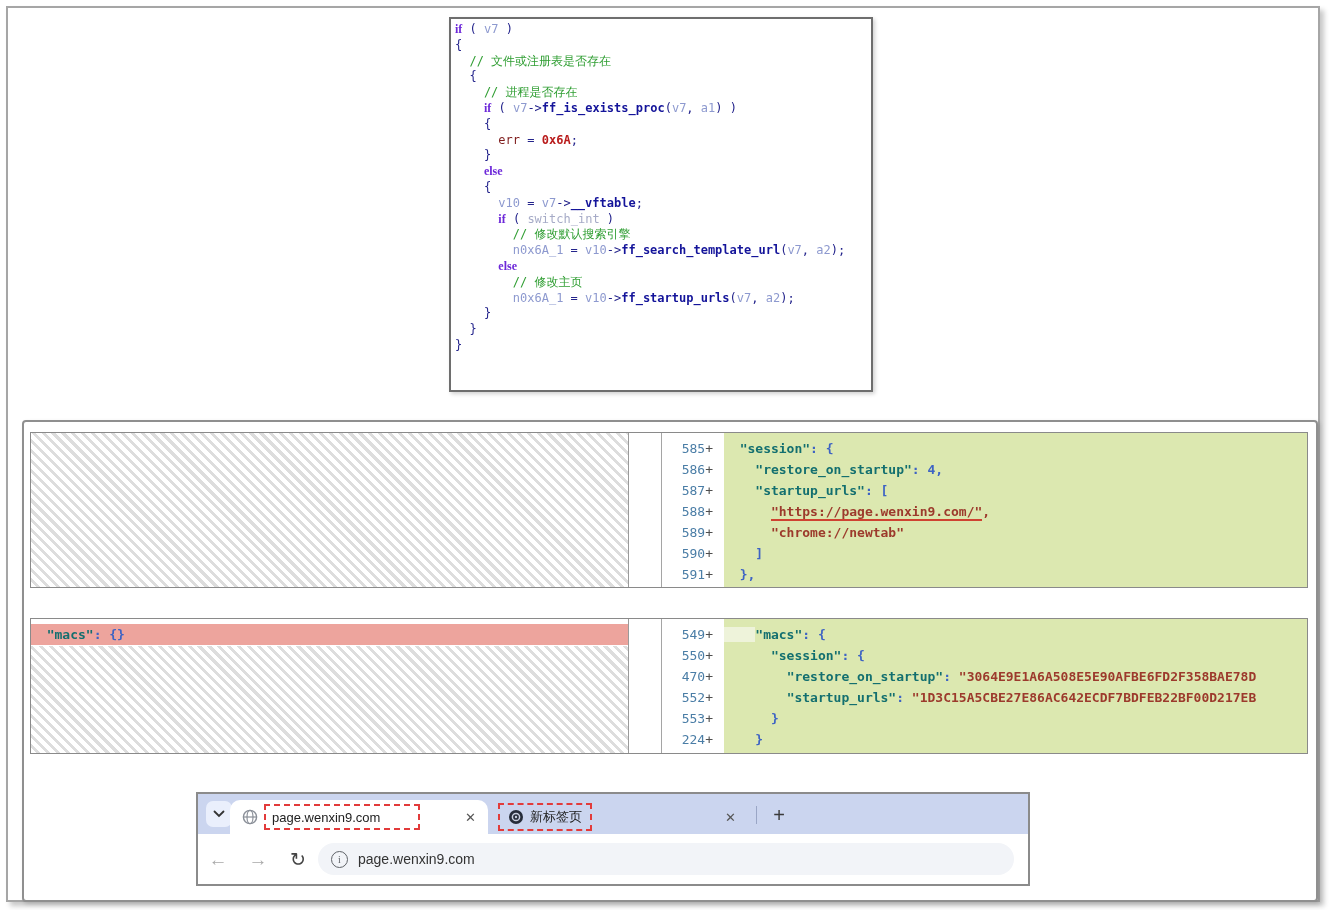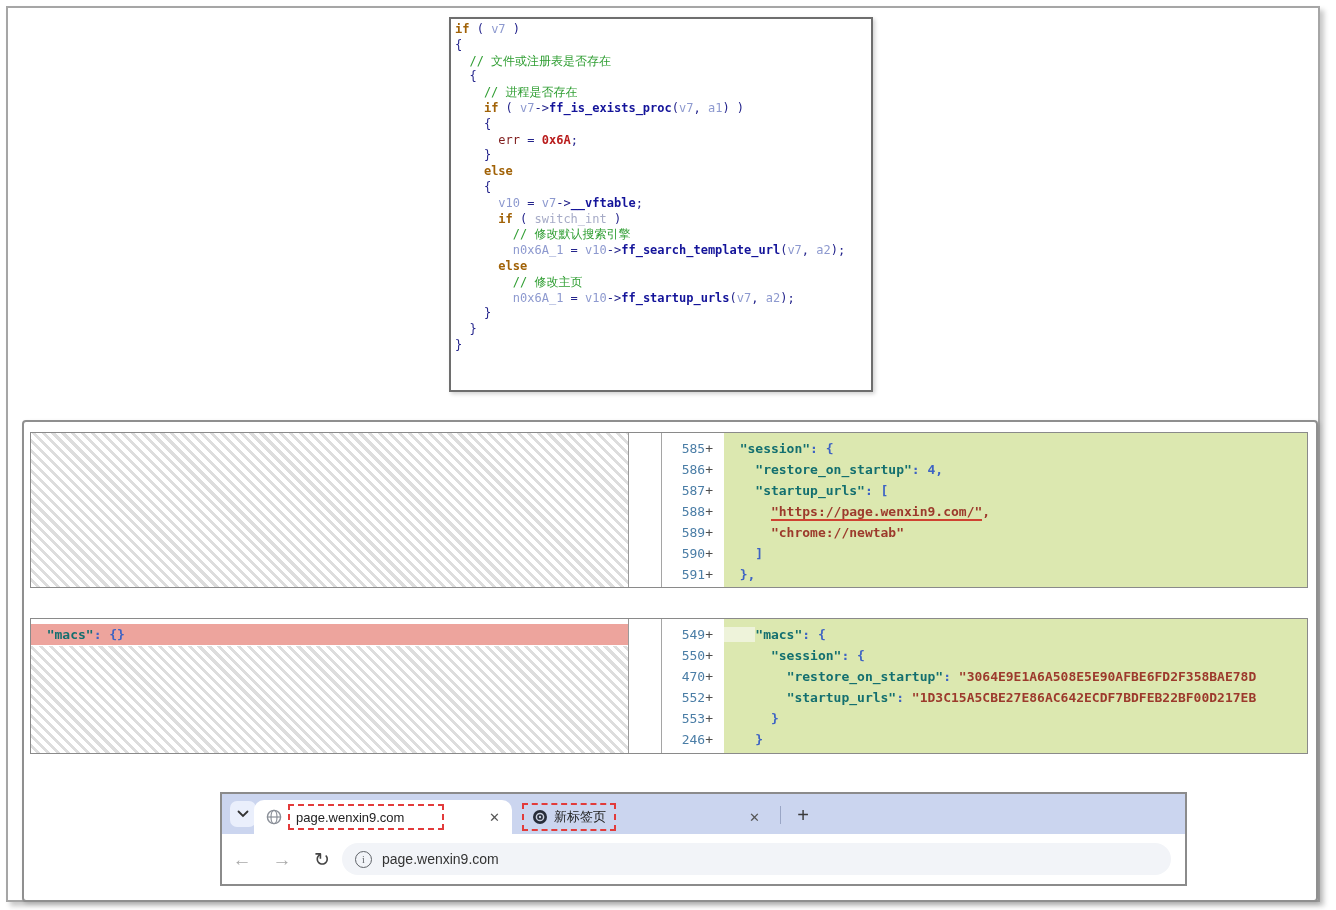--- a/index.html
+++ b/index.html
@@ -9,21 +9,21 @@
               border:2px solid #a6a6a6;background:#fff;
               box-shadow:4px 4px 5px rgba(0,0,0,0.22);}
 
   
   .code-box{position:absolute;left:441px;top:9px;width:420px;height:371px;
             border:2px solid #6e6e6e;background:#fff;overflow:hidden;
             box-shadow:2px 2px 4px rgba(0,0,0,0.18);}
   #code-lines{padding:3px 0 0 4px;font-family:"DejaVu Sans Mono",monospace;
               font-size:12px;line-height:15.8px;}
   .cline{white-space:pre;height:15.8px;}
-  .t-kw{color:#a16207;font-weight:bold;}
+  .t-kw{color:#6d28d9;font-weight:bold;font-family:Liberation Serif, serif;}
   .t-fn{color:#14149a;font-weight:bold;}
   .t-pn{color:#24248c;}
   .t-vr{color:#8d99cf;}
   .t-er{color:#7f1d1d;}
   .t-gl{color:#a6abc7;}
   .t-nm{color:#b91c1c;font-weight:bold;}
   .t-cm{color:#2f9e32;text-align:center;}
 
   
   .mid-box{position:absolute;left:14px;top:412px;width:1292px;height:478px;
@@ -56,22 +56,22 @@
             padding-top:5px;overflow:hidden;}
   .dline{height:21px;line-height:21px;white-space:pre;font-weight:600;}
   .t-k{color:#136f6f;}
   .t-b{color:#3d63c4;}
   .t-n{color:#3d63c4;}
   .t-s{color:#9c3a2c;}
   .t-su{color:#9c3a2c;border-bottom:2px solid #cf4331;}
   .t-ws{background:#eef3da;}
 
   
-  .browser{position:absolute;left:172px;top:370px;width:967px;height:94px;
-           border:2px solid #8b8b8b;background:#fff;box-sizing:border-box;margin-left:24px;}
+  .browser{position:absolute;left:172px;top:370px;width:834px;height:94px;
+           border:2px solid #8b8b8b;background:#fff;box-sizing:border-box;}
   .tabstrip{position:absolute;left:0;top:0;right:0;height:40px;background:#cbd5ef;}
   .tab-search-btn{position:absolute;left:8px;top:7px;width:26px;height:26px;border-radius:7px;
                   background:#eaeffc;display:flex;align-items:center;justify-content:center;}
   .tab{position:absolute;top:6px;height:34px;display:flex;align-items:center;}
   .tab-active{left:32px;width:258px;background:#fff;border-radius:10px 10px 0 0;}
   .tab-inactive{left:292px;width:258px;gap:42px;}
   .favicon{margin-left:12px;flex:0 0 auto;display:flex;align-items:center;}
   .red-dash{border:2px dashed #e23b3b;display:flex;align-items:center;}
   .tab1-dash{margin-left:6px;height:22px;padding:0 6px;width:140px;}
   .tab2-dash{margin-left:8px;height:24px;padding:0 8px;}
@@ -161,21 +161,21 @@
               <div class="dline red-line" style="top: 5px;"><span class="t-k">  "macs"</span><span class="t-b">: {}</span></div>
             </div>
         </div>
         <div class="right-pane">
           <div class="gutter" id="dg1">
               <div class="gline"><span class="gnum">549</span><span class="gplus">+</span></div>
               <div class="gline"><span class="gnum">550</span><span class="gplus">+</span></div>
               <div class="gline"><span class="gnum">470</span><span class="gplus">+</span></div>
               <div class="gline"><span class="gnum">552</span><span class="gplus">+</span></div>
               <div class="gline"><span class="gnum">553</span><span class="gplus">+</span></div>
-              <div class="gline"><span class="gnum">246</span><span class="gplus">+</span></div>
+              <div class="gline"><span class="gnum">224</span><span class="gplus">+</span></div>
             </div>
           <div class="dcontent" id="dr1">
               <div class="dline"><span class="t-ws">    </span><span class="t-k">"macs"</span><span class="t-b">: {</span></div>
               <div class="dline"><span class="t-b">      </span><span class="t-k">"session"</span><span class="t-b">: {</span></div>
               <div class="dline"><span class="t-b">        </span><span class="t-k">"restore_on_startup"</span><span class="t-b">: </span><span class="t-s">"3064E9E1A6A508E5E90AFBE6FD2F358BAE78D</span></div>
               <div class="dline"><span class="t-b">        </span><span class="t-k">"startup_urls"</span><span class="t-b">: </span><span class="t-s">"1D3C15A5CBE27E86AC642ECDF7BDFEB22BF00D217EB</span></div>
               <div class="dline"><span class="t-b">      }</span></div>
               <div class="dline"><span class="t-b">    }</span></div>
             </div>
         </div>

